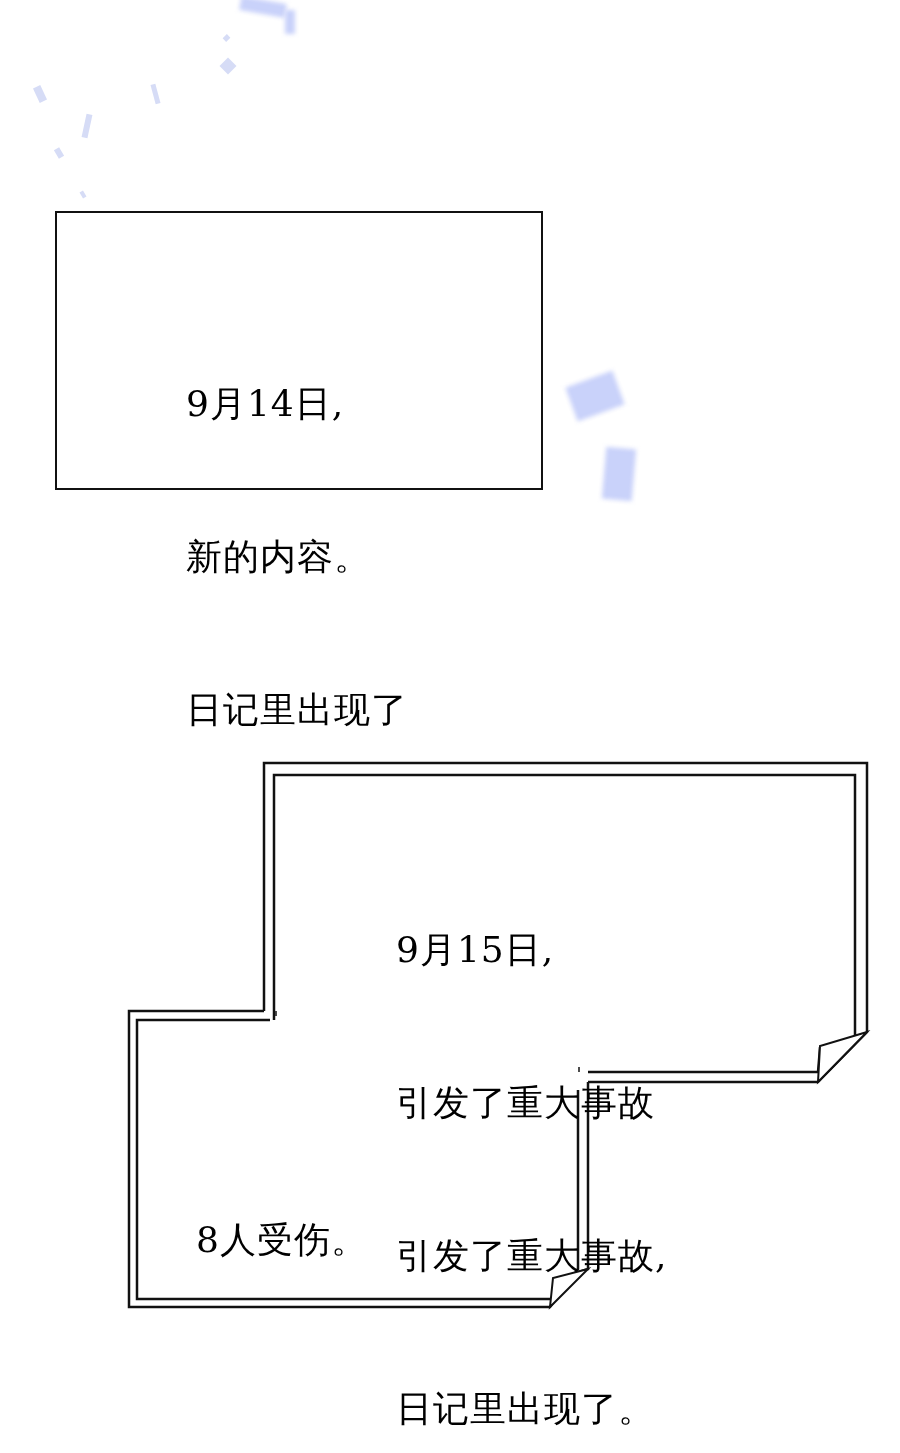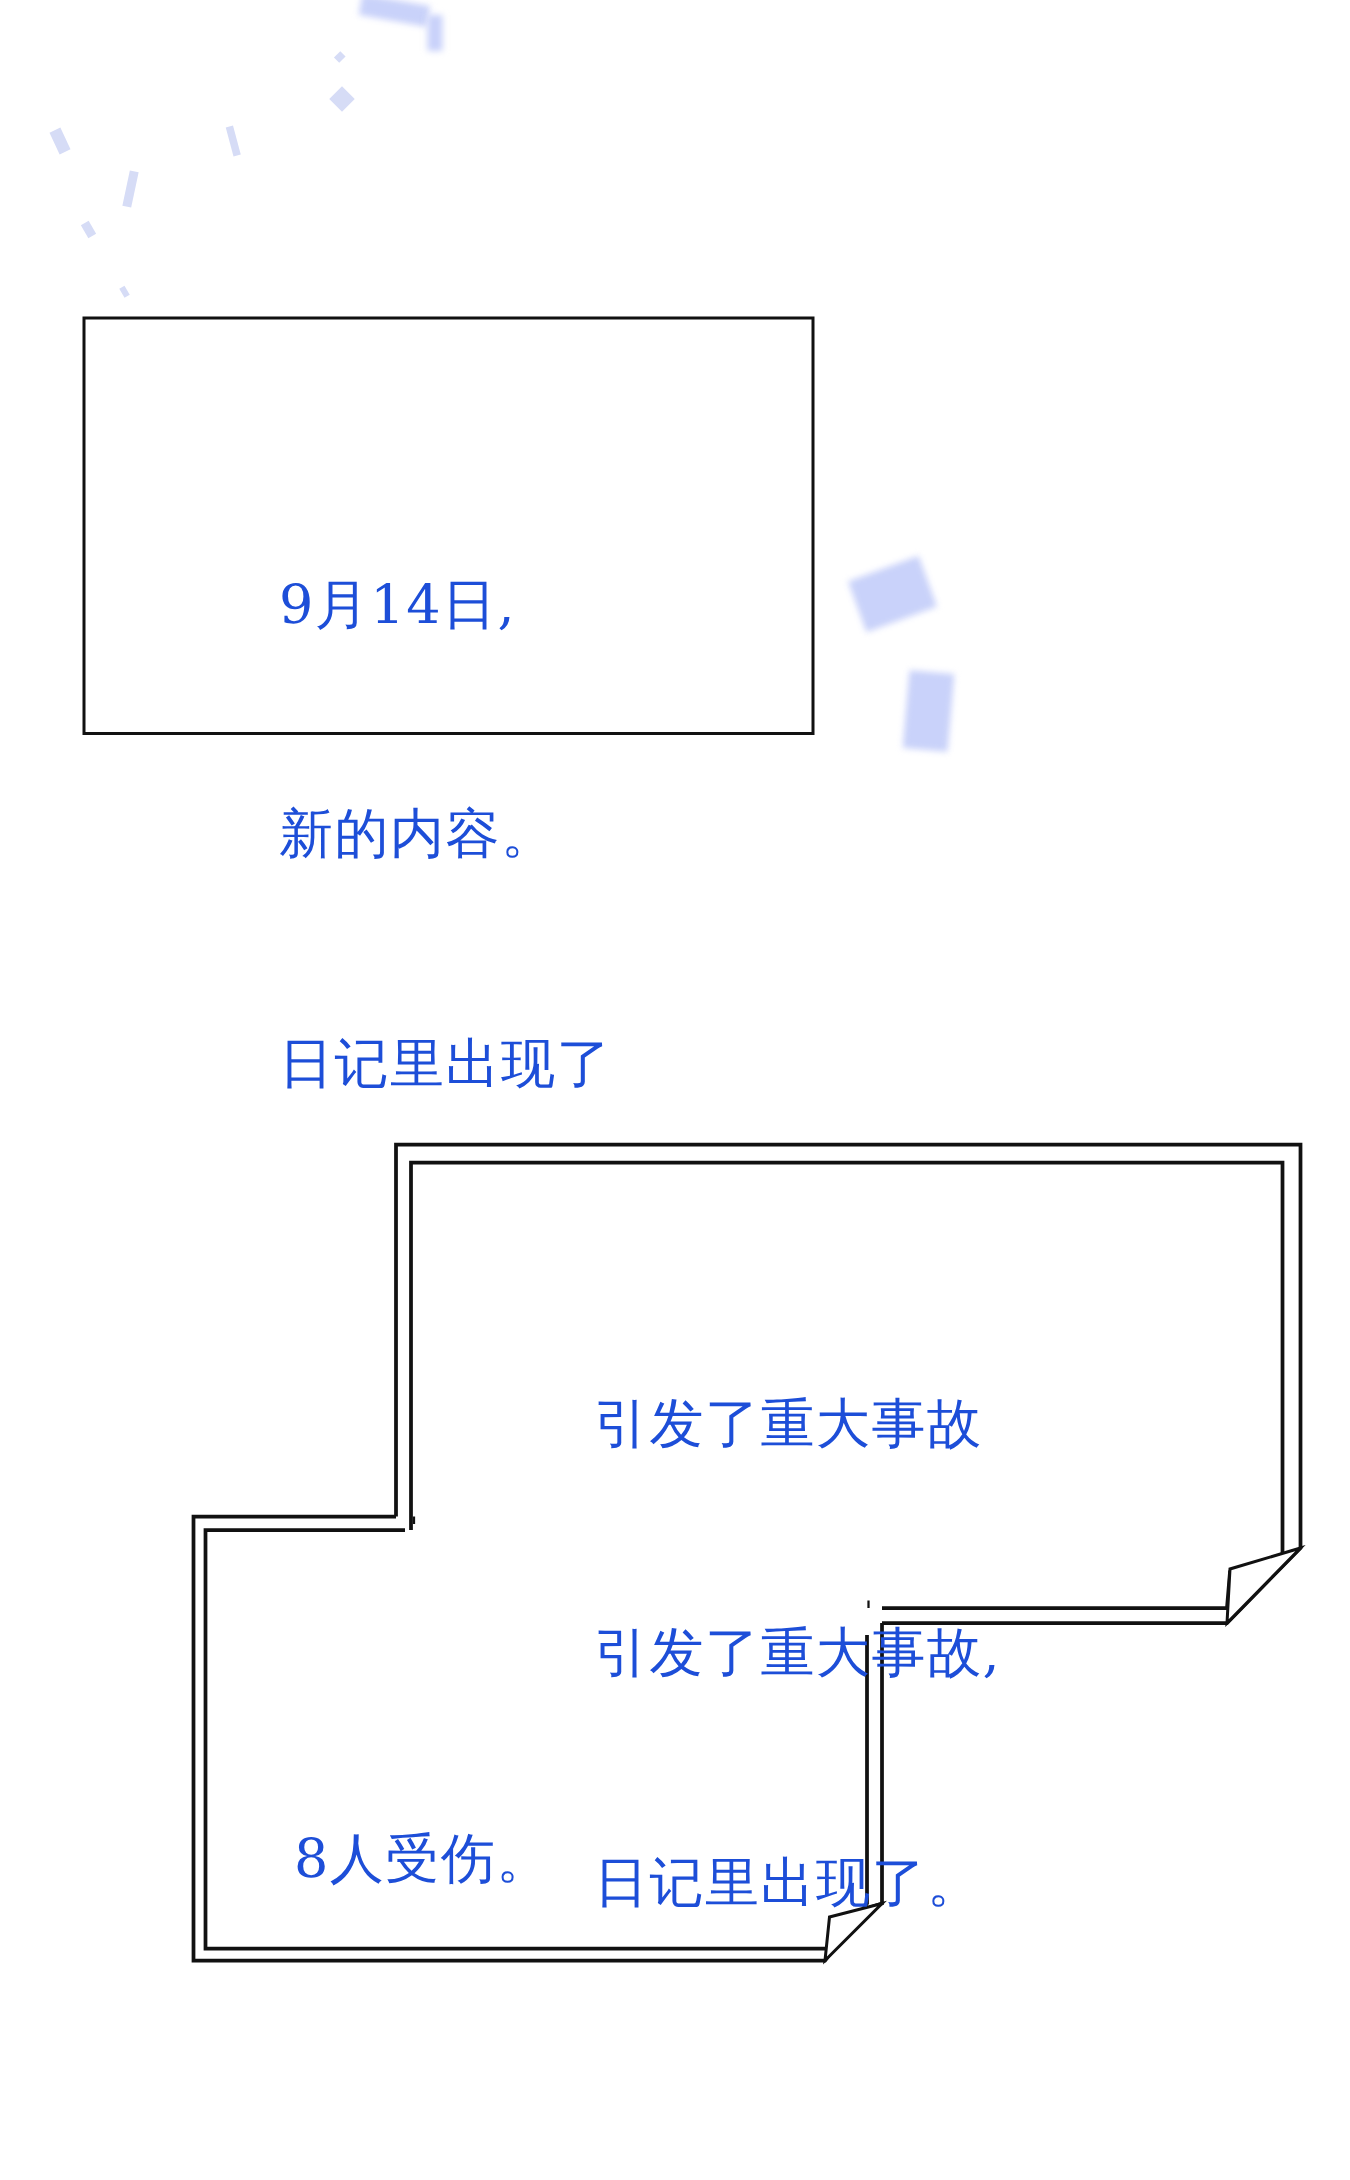--- a/index.html
+++ b/index.html
@@ -1,20 +1,20 @@
 <!DOCTYPE html>
 <html><head>
   <meta charset="utf-8">
   <style>
     html, body { margin: 0; padding: 0; background: #ffffff; }
     body { width: 900px; height: 1453px; position: relative; overflow: hidden; font-family: "DejaVu Serif", "Liberation Serif", serif; }
     .confetti { position: absolute; background: #d6dcf6; }
     .confetti.soft { filter: blur(2px); background: #c9d2fa; }
     .box1 { position: absolute; left: 55px; top: 211px; width: 488px; height: 279px; border: 2px solid #111; box-sizing: border-box; }
-    .caption { position: absolute; color: #1d4ed8; font-size: 36px; line-height: 51px; letter-spacing: 1px; white-space: pre; }
+    .caption { position: absolute; color: #000000; font-size: 36px; line-height: 51px; letter-spacing: 1px; white-space: pre; }
     svg.frame { position: absolute; left: 0; top: 0; }
   </style>
 </head>
 <body>
 
 <div class="confetti soft" style="left:240px;top:0;width:46px;height:14px;transform:rotate(10deg);"></div>
 <div class="confetti soft" style="left:285px;top:10px;width:10px;height:24px;"></div>
 <div class="confetti" style="left:222px;top:60px;width:12px;height:12px;transform:rotate(45deg);"></div>
 <div class="confetti" style="left:224px;top:35px;width:5px;height:6px;transform:rotate(45deg);"></div>
 <div class="confetti" style="left:36px;top:86px;width:8px;height:16px;transform:rotate(-25deg);"></div>
@@ -47,20 +47,21 @@
     <path d="M867,1032 L820,1046 L818,1082 Z"></path>
     <path d="M588,1269 L553,1278 L550,1307 Z"></path>
   </g>
   <g stroke="#111" stroke-width="1.5">
     <line x1="276" y1="1011" x2="276" y2="1016"></line>
     <line x1="579" y1="1067" x2="579" y2="1072"></line>
   </g>
 </svg>
 
 <div class="caption" style="left:396px;top:822px;">
+  <div>9月15日,</div>
   <div>引发了重大事故</div>
   <div>引发了重大事故,</div>
   <div>日记里出现了。</div>
 </div>
 
 <div class="caption" style="left:196px;top:1112px;">
   <div>8人受伤。</div>
 </div>
 
 </body></html>

